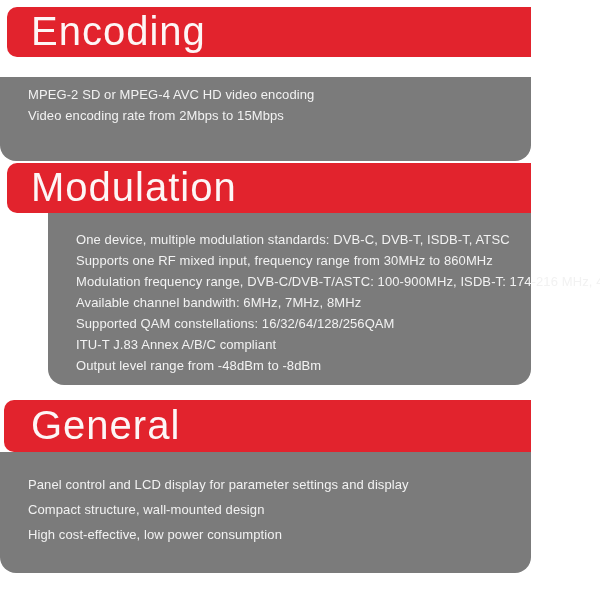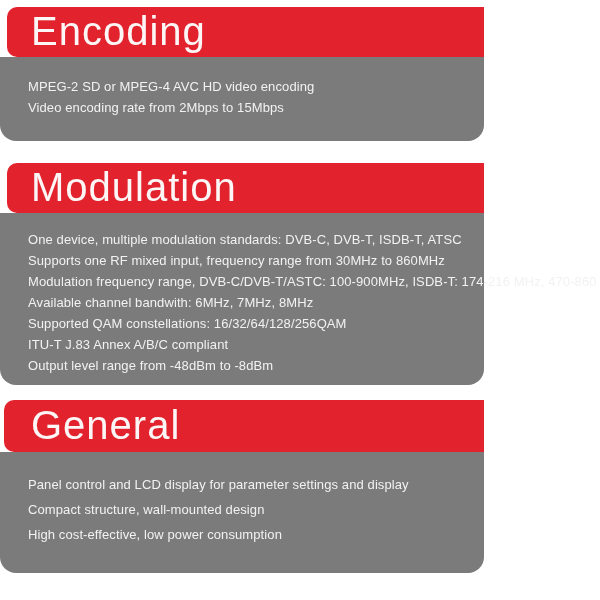--- a/index.html
+++ b/index.html
@@ -6,21 +6,21 @@
     margin: 0;
     padding: 0;
     background: #ffffff;
     width: 600px;
     height: 600px;
     overflow: hidden;
     font-family: "Liberation Sans", sans-serif;
   }
   .sheet {
     position: relative;
-    width: 484px;
+    width: 531px;
     height: 600px;
     background: #ffffff;
   }
   .spec-section {
     position: absolute;
     left: 0;
     right: 0;
   }
   .section-header {
     background: #e2232d;
@@ -45,27 +45,27 @@
     margin: 0;
     color: #f2f2f2;
     font-size: 13px;
     letter-spacing: 0.1px;
     white-space: nowrap;
   }
   
   .s1 { top: 7px; }
   .s1 .section-header { height: 50px; margin-left: 7px; }
   .s1 .section-title  { line-height: 49px; }
-  .s1 .section-body   { height: 84px; padding-top: 19px; }
+  .s1 .section-body   { height: 84px; padding-top: 7px; margin-top: 20px; }
   .s1 .spec-line      { line-height: 21px; }
   
   .s2 { top: 163px; }
   .s2 .section-header { height: 50px; margin-left: 7px; }
   .s2 .section-title  { line-height: 49px; }
-  .s2 .section-body   { height: 172px; padding-top: 16px; }
+  .s2 .section-body   { height: 172px; padding-top: 16px; margin-left: 48px; }
   .s2 .spec-line      { line-height: 21px; }
   
   .s3 { top: 400px; }
   .s3 .section-header { height: 52px; margin-left: 4px; }
   .s3 .section-title  { line-height: 51px; padding-left: 27px; }
   .s3 .section-body   { height: 121px; padding-top: 20px; }
   .s3 .spec-line      { line-height: 25px; }
 </style>
 </head>
 <body>

